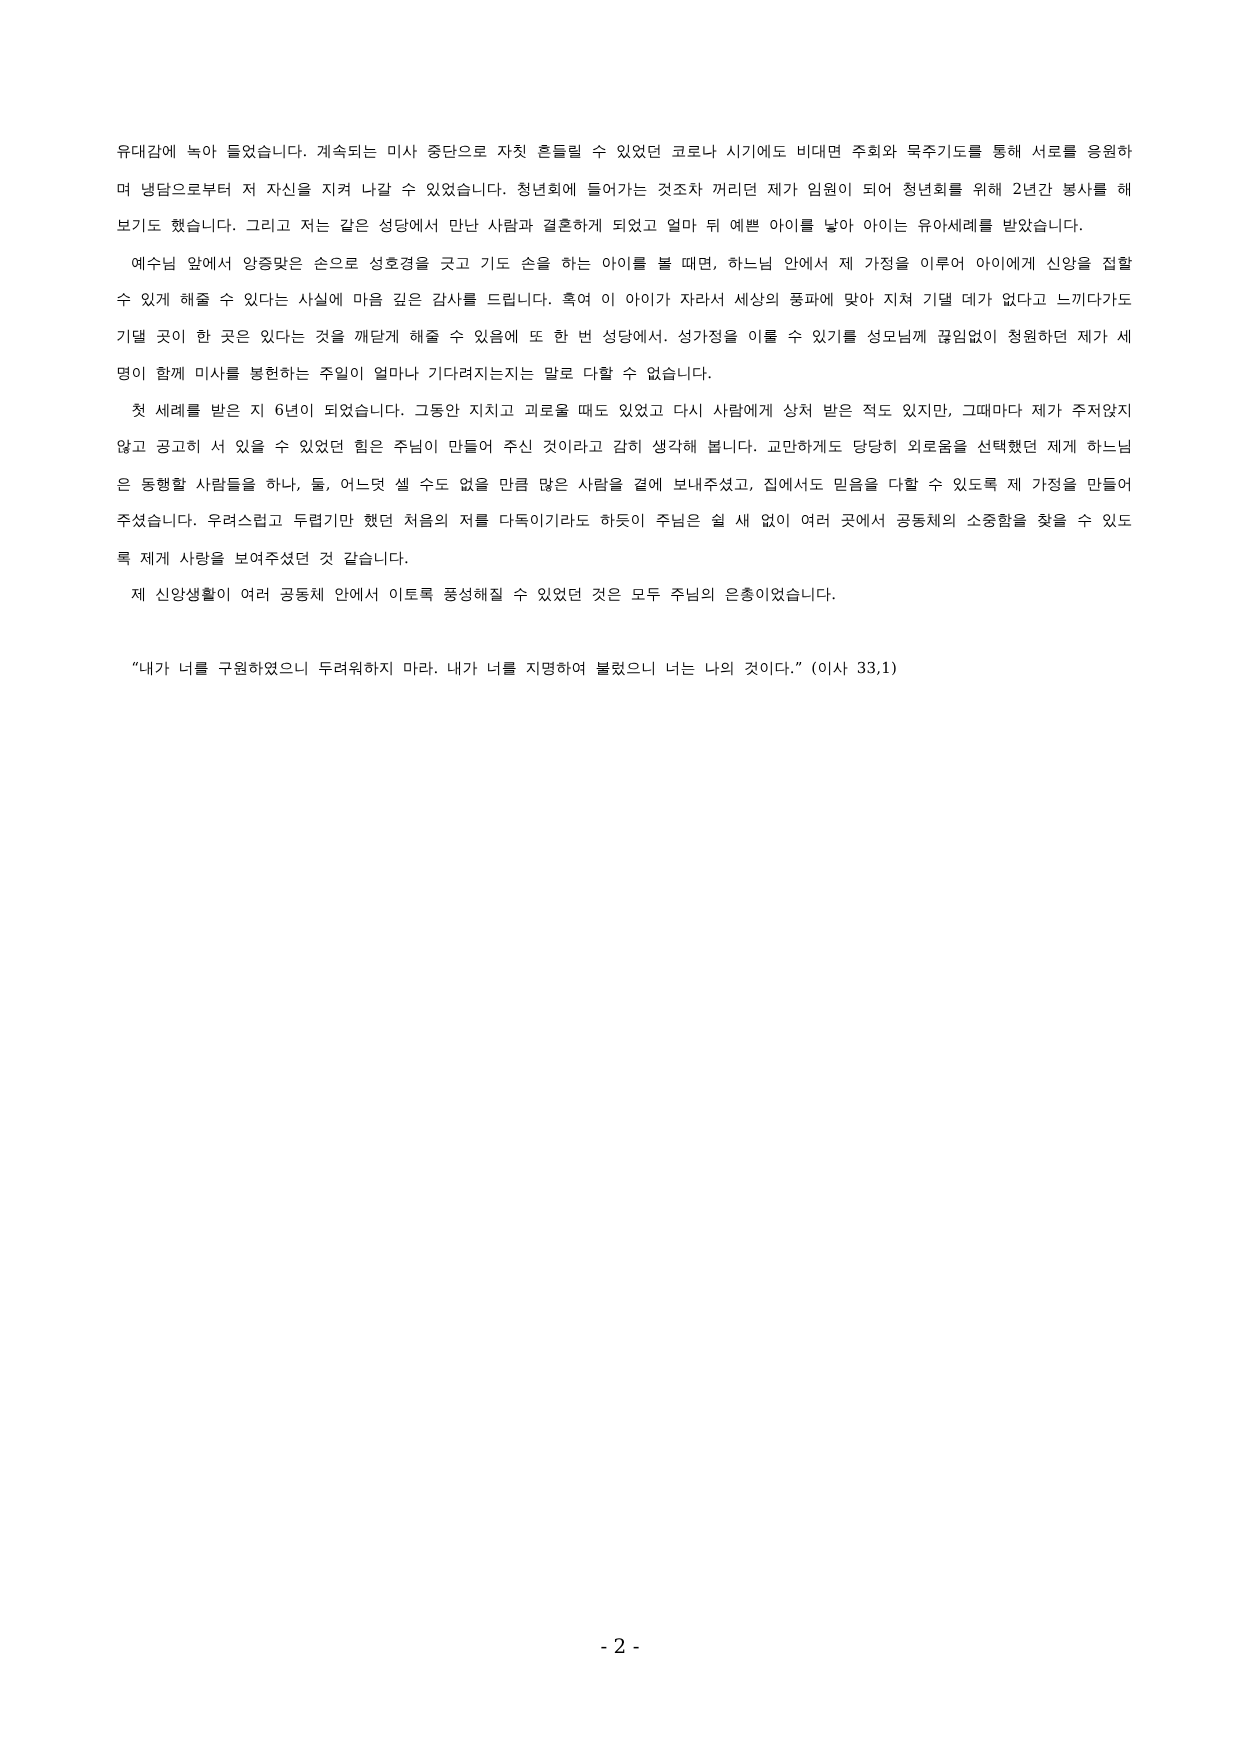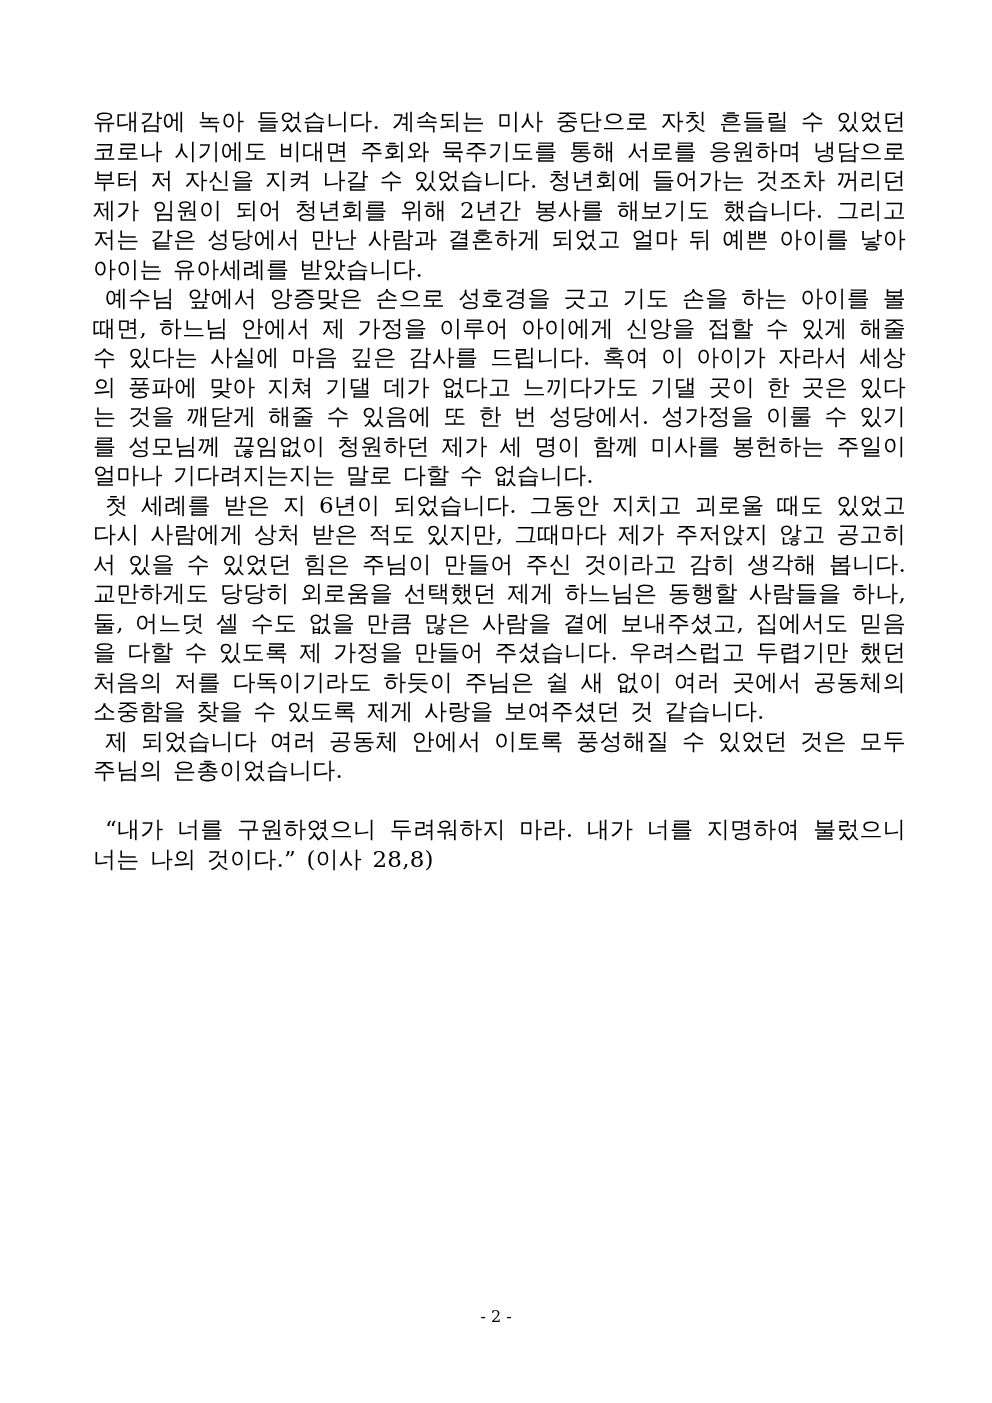--- a/index.html
+++ b/index.html
@@ -17,21 +17,21 @@
     overflow: hidden;
   }
   .page-body {
     position: absolute;
     left: 93px;
     top: 107px;
     width: 813px;
   }
   .para {
     margin: 0;
-    font-size: 23px;
+    font-size: 12px;
     line-height: 29.5px;
     text-align: justify;
     word-spacing: 3px;
     letter-spacing: 0.2px;
     color: #000000;
   }
   .para.indent {
     text-indent: 12px;
   }
   .para.quote {
@@ -50,17 +50,17 @@
   }
 </style>
 </head>
 <body>
 
 <div class="page">
   <div class="page-body">
     <p class="para">유대감에 녹아 들었습니다. 계속되는 미사 중단으로 자칫 흔들릴 수 있었던 코로나 시기에도 비대면 주회와 묵주기도를 통해 서로를 응원하며 냉담으로부터 저 자신을 지켜 나갈 수 있었습니다. 청년회에 들어가는 것조차 꺼리던 제가 임원이 되어 청년회를 위해 2년간 봉사를 해보기도 했습니다. 그리고 저는 같은 성당에서 만난 사람과 결혼하게 되었고 얼마 뒤 예쁜 아이를 낳아 아이는 유아세례를 받았습니다.</p>
     <p class="para indent">예수님 앞에서 앙증맞은 손으로 성호경을 긋고 기도 손을 하는 아이를 볼 때면, 하느님 안에서 제 가정을 이루어 아이에게 신앙을 접할 수 있게 해줄 수 있다는 사실에 마음 깊은 감사를 드립니다. 혹여 이 아이가 자라서 세상의 풍파에 맞아 지쳐 기댈 데가 없다고 느끼다가도 기댈 곳이 한 곳은 있다는 것을 깨닫게 해줄 수 있음에 또 한 번 성당에서. 성가정을 이룰 수 있기를 성모님께 끊임없이 청원하던 제가 세 명이 함께 미사를 봉헌하는 주일이 얼마나 기다려지는지는 말로 다할 수 없습니다.</p>
     <p class="para indent">첫 세례를 받은 지 6년이 되었습니다. 그동안 지치고 괴로울 때도 있었고 다시 사람에게 상처 받은 적도 있지만, 그때마다 제가 주저앉지 않고 공고히 서 있을 수 있었던 힘은 주님이 만들어 주신 것이라고 감히 생각해 봅니다. 교만하게도 당당히 외로움을 선택했던 제게 하느님은 동행할 사람들을 하나, 둘, 어느덧 셀 수도 없을 만큼 많은 사람을 곁에 보내주셨고, 집에서도 믿음을 다할 수 있도록 제 가정을 만들어 주셨습니다. 우려스럽고 두렵기만 했던 처음의 저를 다독이기라도 하듯이 주님은 쉴 새 없이 여러 곳에서 공동체의 소중함을 찾을 수 있도록 제게 사랑을 보여주셨던 것 같습니다.</p>
-    <p class="para indent">제 되었습니다 여러 공동체 안에서 이토록 풍성해질 수 있었던 것은 모두 주님의 은총이었습니다.</p>
-    <p class="para indent quote">“내가 너를 구원하였으니 두려워하지 마라. 내가 너를 지명하여 불렀으니 너는 나의 것이다.” (이사 28,8)</p>
+    <p class="para indent">제 신앙생활이 여러 공동체 안에서 이토록 풍성해질 수 있었던 것은 모두 주님의 은총이었습니다.</p>
+    <p class="para indent quote">“내가 너를 구원하였으니 두려워하지 마라. 내가 너를 지명하여 불렀으니 너는 나의 것이다.” (이사 33,1)</p>
   </div>
   <div class="page-footer">- 2 -</div>
 </div>
 
 </body></html>

